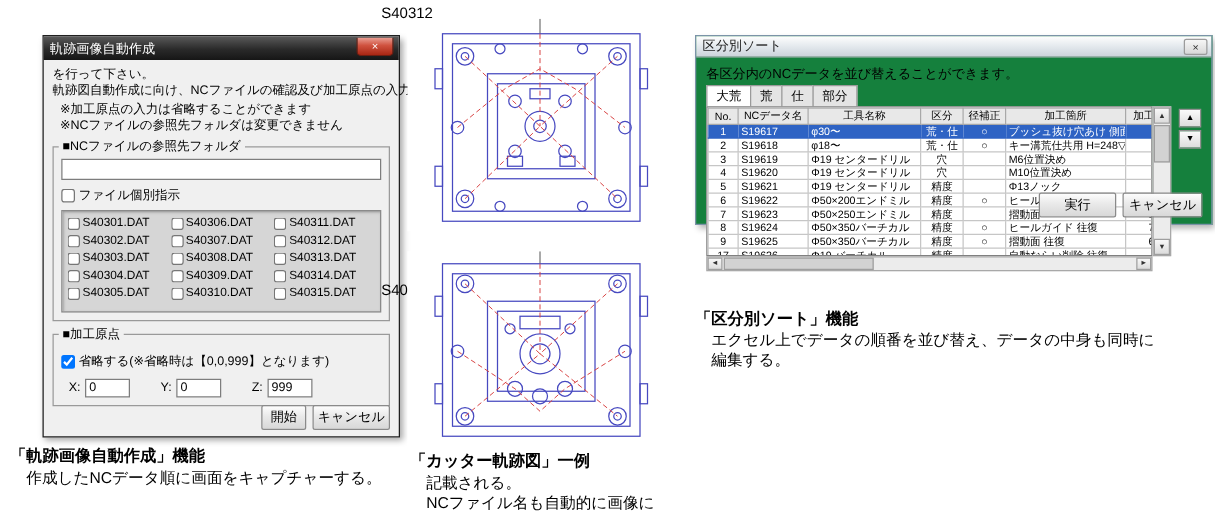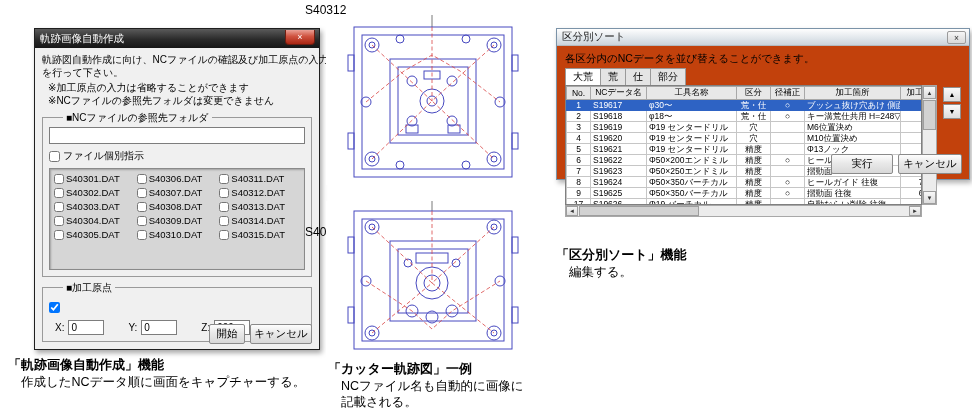--- a/index.html
+++ b/index.html
@@ -15,27 +15,27 @@
   .win-close { display: flex; align-items: center; justify-content: center; cursor: default; }
   .win-close.red { position: absolute; right: 4px; top: 1px; width: 30px; height: 15px;
                    background: linear-gradient(#eba196, #d05340 45%, #a92613);
                    border: 1px solid #6f1d10; border-top: none; border-radius: 0 0 4px 4px;
                    color: #fff; font-size: 9px; }
   .dlg-left-body { position: relative; height: 301px; padding: 5px 7px; font-size: 10px; }
   .intro div { line-height: 13px; white-space: nowrap; }
   .notes { margin-top: 2px; padding-left: 6px; }
   .notes div { line-height: 13px; white-space: nowrap; }
   .group { position: relative; border: 1px solid #9a9a9a; margin-top: 10px; padding: 9px 6px 6px; }
-  .group-label { position: absolute; top: -6px; left: 20px; background: #f0f0f0; padding: 0 3px;
+  .group-label { position: absolute; top: -6px; left: 4px; background: #f0f0f0; padding: 0 3px;
                  font-size: 10px; line-height: 11px; white-space: nowrap; }
   .txt { display: block; width: 100%; height: 17px; border: 1px solid #7d7d7d; background: #fff;
          font-size: 10px; padding: 0 3px; font-family: inherit; }
   .chk-row { display: flex; align-items: center; gap: 3px; margin-top: 5px; font-size: 10px; white-space: nowrap; }
   .chk { width: 11px; height: 11px; margin: 0; flex: 0 0 auto; }
-  .file-panel { margin-top: 5px; height: 102px; background: #d6d6d6; border: 1px solid #8a8a8a;
+  .file-panel { margin-top: 5px; height: 82px; background: #d6d6d6; border: 1px solid #8a8a8a;
                 box-shadow: inset 1px 1px 2px rgba(0,0,0,.25);
                 display: grid; grid-template-columns: 1fr 1fr 1fr; align-content: start;
                 padding: 4px 4px; gap: 3px 2px; }
   .file-item { display: flex; align-items: center; gap: 2px; font-size: 9.5px; white-space: nowrap; overflow: hidden; }
   .file-item .chk { width: 10px; height: 10px; }
   .coords { display: flex; align-items: center; margin-top: 7px; gap: 4px; padding-left: 6px; }
   .coord-label { font-size: 10px; }
   .coord-input { width: 36px; height: 15px; border: 1px solid #7d7d7d; font-size: 10px; padding: 0 2px; font-family: inherit; }
   .coords .gap { width: 16px; }
   .btn { position: absolute; height: 20px; background: linear-gradient(#fdfdfd, #e9e9e9 45%, #d8d8d8);
@@ -57,21 +57,21 @@
   .drawing { position: absolute; background: #fff; }
   .d1 { left: 326px; top: 15px; width: 214px; height: 170px; }
   .d2 { left: 326px; top: 201px; width: 214px; height: 156px; }
   .drawing svg { display: block; width: 100%; height: 100%; }
   .bl { stroke: #4749c0; fill: none; stroke-width: 1; }
   .rd { stroke: #d84545; fill: none; stroke-width: .8; stroke-dasharray: 4 2.5; }
   .dimline { stroke: #555; stroke-width: .8; fill: none; }
 
   
   .dlg-right { position: absolute; left: 556px; top: 28px; width: 414px; height: 152px;
-               background: #c2410c; border: 1px solid #7b93a8; box-shadow: 2px 3px 5px rgba(0,0,0,.3); }
+               background: #15803d; border: 1px solid #7b93a8; box-shadow: 2px 3px 5px rgba(0,0,0,.3); }
   .tb-light { position: relative; height: 17px; background: linear-gradient(#fefefe, #dfe5ea 60%, #ccd3da);
               border-bottom: 1px solid #b4b9be; display: flex; align-items: center; padding: 0 5px; }
   .tb-title-dark { font-size: 10.5px; color: #1a1a1a; white-space: nowrap; }
   .win-close.gray { position: absolute; right: 3px; top: 2px; width: 19px; height: 13px;
                     background: linear-gradient(#f6f6f6, #d8d8d8); border: 1px solid #9b9b9b;
                     border-radius: 2px; font-size: 8.5px; color: #333; }
   .intro-r { position: absolute; left: 8px; top: 23px; font-size: 10.5px; white-space: nowrap; }
   .tabs { position: absolute; left: 8px; top: 39px; display: flex; }
   .tab { border: 1px solid #9a9a9a; background: #e4e4e4; font-size: 10px; padding: 1px 7px 2px;
          margin-left: -1px; font-family: inherit; }
@@ -115,22 +115,22 @@
 
   <div class="dlg-left">
     <div class="tb-dark">
       <span class="tb-title">軌跡画像自動作成</span>
       <button class="win-close red">
           <span>×</span>
         </button>
     </div>
     <div class="dlg-left-body">
       <div class="intro">
+        <div>を行って下さい。</div>
         <div>軌跡図自動作成に向け、NCファイルの確認及び加工原点の入力</div>
-        <div>を行って下さい。</div>
       </div>
       <div class="notes">
         <div>※加工原点の入力は省略することができます</div>
         <div>※NCファイルの参照先フォルダは変更できません</div>
       </div>
       <div class="group g1">
         <span class="group-label">■NCファイルの参照先フォルダ</span>
         <input class="txt" value="" style="">
         <label class="chk-row">
           <input type="checkbox" class="chk" style="">
@@ -196,20 +196,21 @@
             <label class="file-item">
     <input type="checkbox" class="chk" style="">
     <span>S40315.DAT</span>
   </label>
           </div>
       </div>
       <div class="group g2">
         <span class="group-label">■加工原点</span>
         <label class="chk-row">
           <input type="checkbox" class="chk" checked="" style="">
+          <span>省略する(※省略時は【0,0,999】となります)</span>
         </label>
         <div class="coords">
           <span class="coord-label">X:</span>
           <input class="coord-input" value="0" style="">
           <span class="gap"></span>
           <span class="coord-label">Y:</span>
           <input class="coord-input" value="0" style="">
           <span class="gap"></span>
           <span class="coord-label">Z:</span>
           <input class="coord-input" value="999" style="">
@@ -307,22 +308,22 @@
         <polyline points="44,26 104,82 166,26"></polyline>
         <polyline points="38,80 84,110 104,128 124,110 172,80"></polyline>
         <polyline points="44,132 104,82 166,132"></polyline>
         <line x1="104" y1="10" x2="104" y2="82"></line>
       </g>
     </svg>
   </div>
 
   <div class="caption cap-mid">
     <div class="cap-title">「カッター軌跡図」一例</div>
+    <div class="cap-line">記載される。</div>
     <div class="cap-line">NCファイル名も自動的に画像に</div>
-    <div class="cap-line">記載される。</div>
   </div>
 
   <div class="dlg-right">
     <div class="tb-light">
       <span class="tb-title-dark">区分別ソート</span>
       <button class="win-close gray">
           <span>×</span>
         </button>
     </div>
     <div class="intro-r">各区分内のNCデータを並び替えることができます。</div>
@@ -484,16 +485,17 @@
     <button class="mv dn">
         <span>▼</span>
       </button>
 
     <button class="btn exec">実行</button>
     <button class="btn cancel-r">キャンセル</button>
   </div>
 
   <div class="caption cap-right">
     <div class="cap-title">「区分別ソート」機能</div>
+    <div class="cap-line">エクセル上でデータの順番を並び替え、データの中身も同時に</div>
     <div class="cap-line">編集する。</div>
   </div>
 
 </div>
 
 </body></html>

